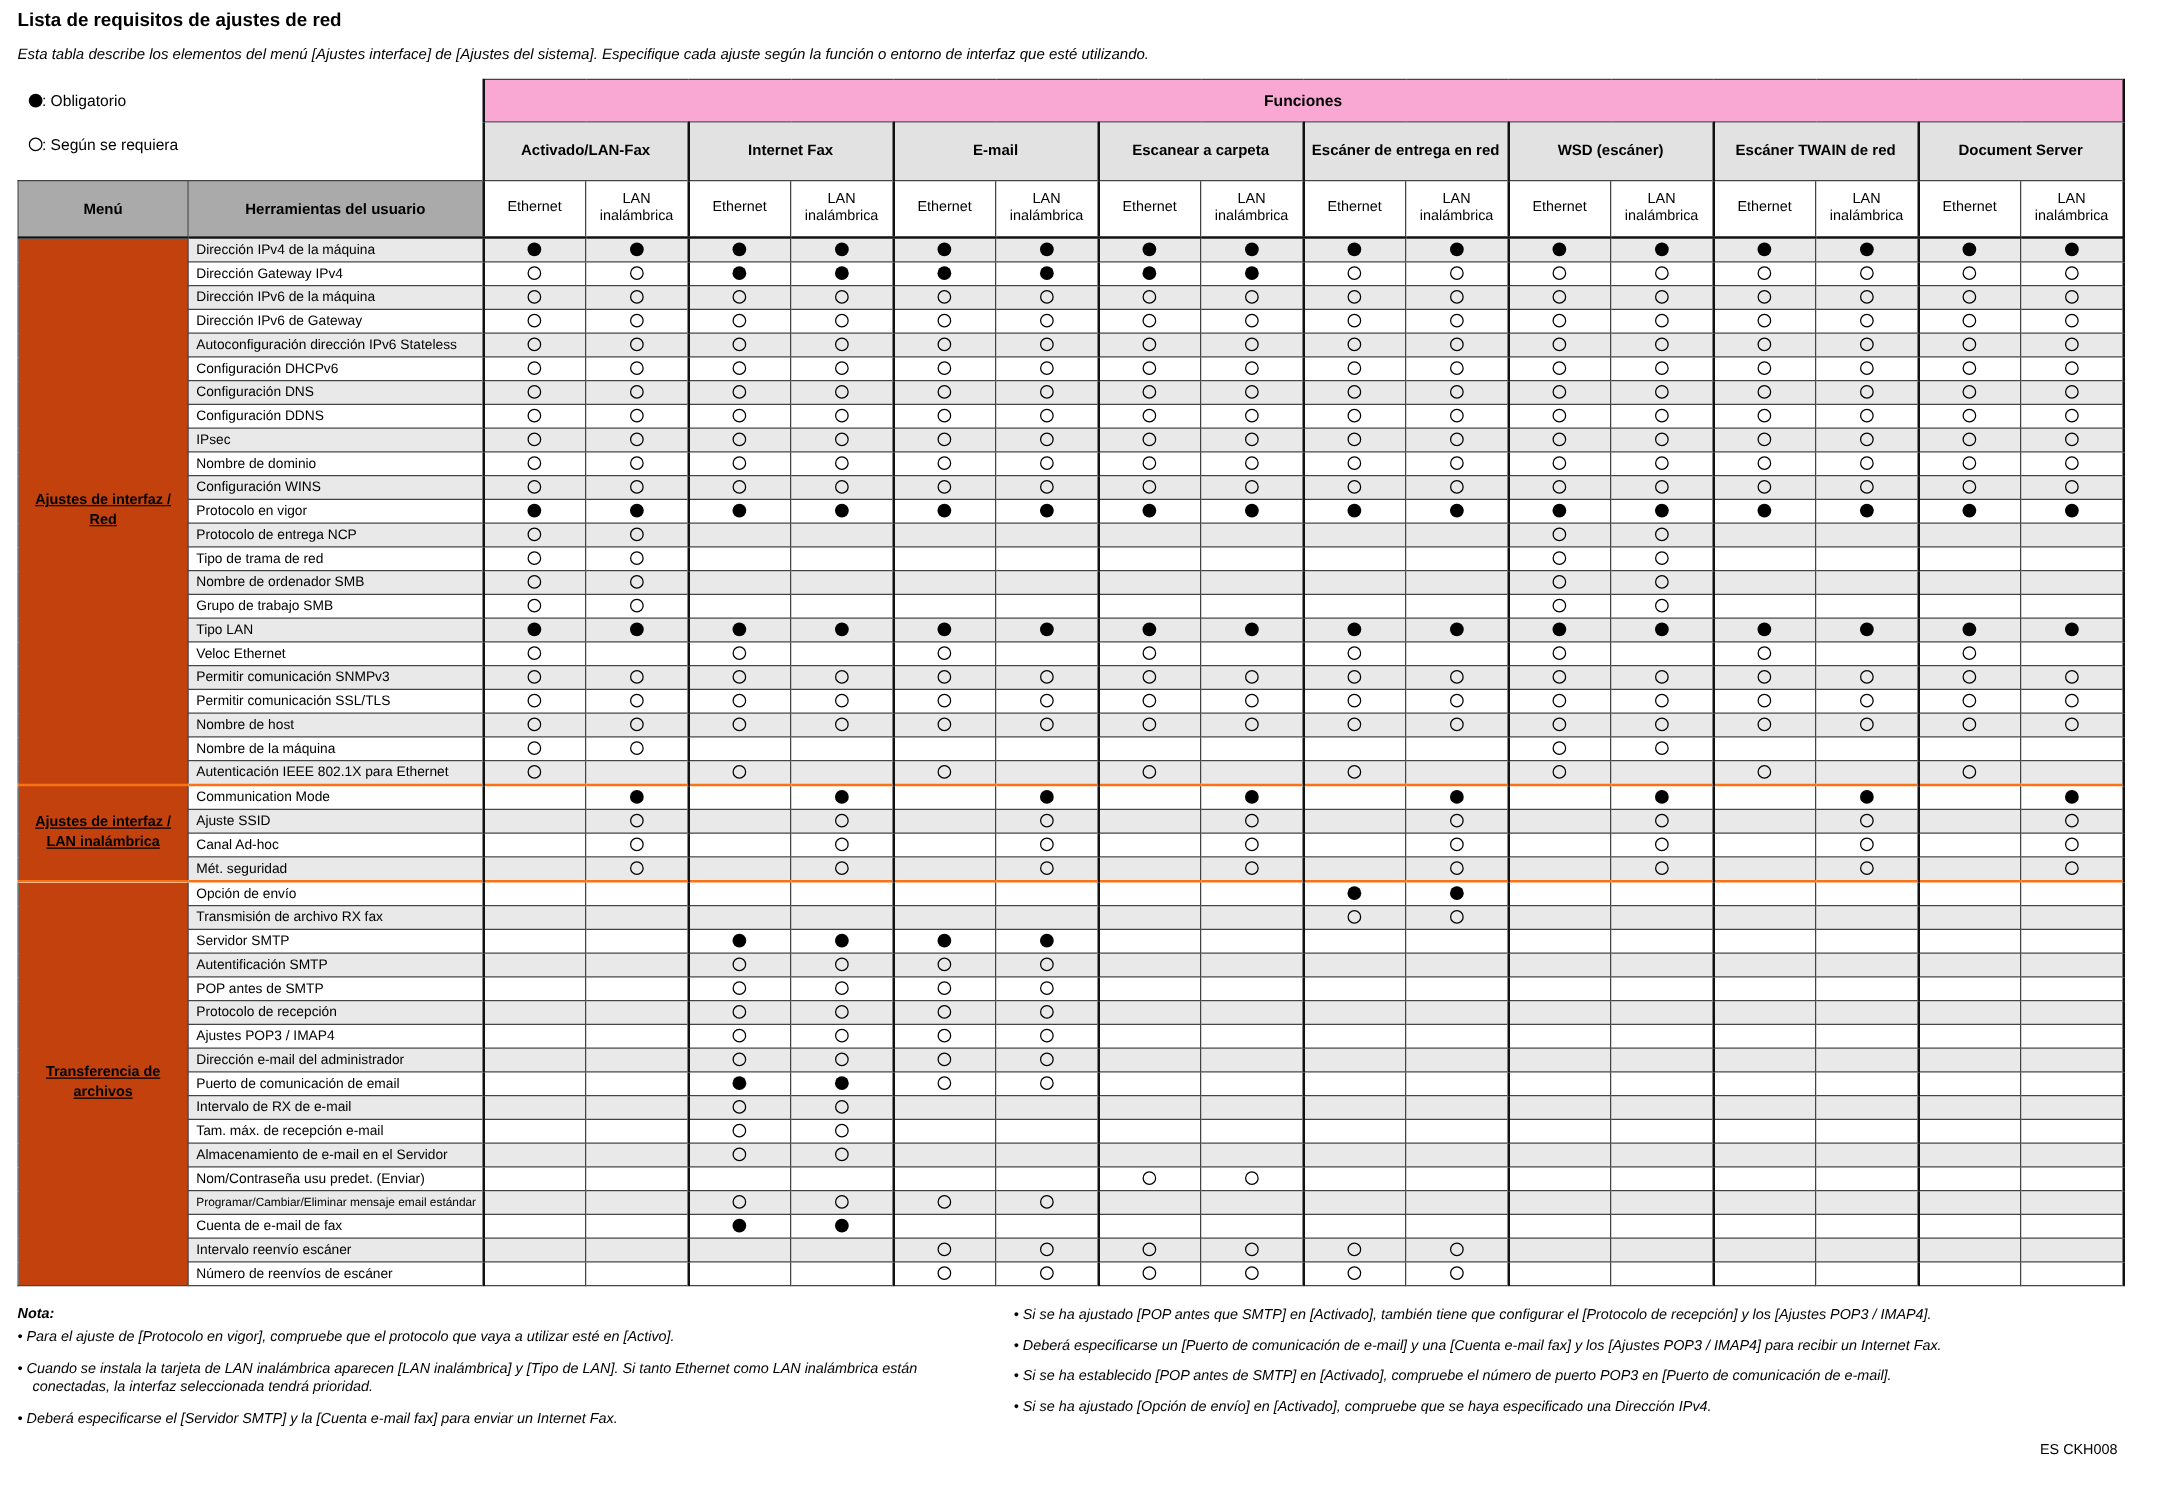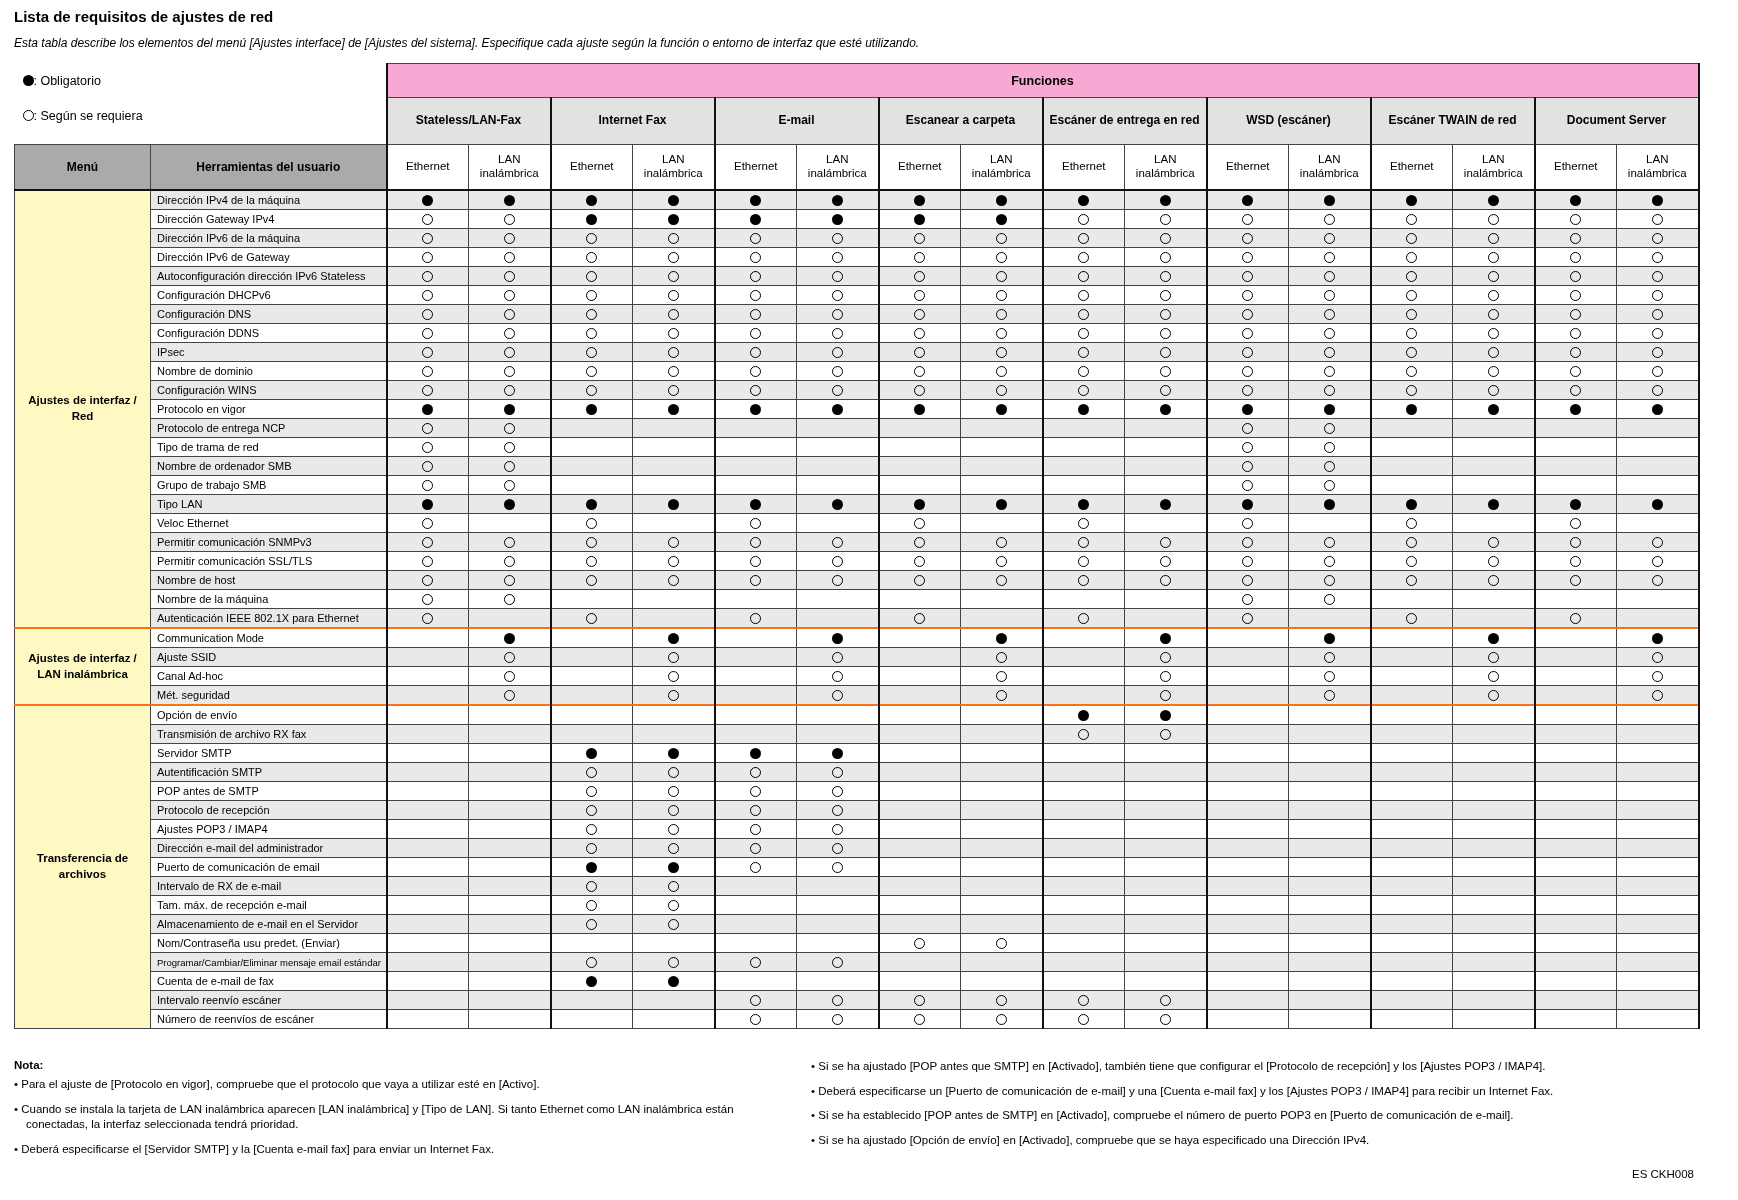--- a/index.html
+++ b/index.html
@@ -25,31 +25,31 @@
   td.hdr-menu, td.hdr-tools { background:#aaaaaa; text-align:center; font-weight:bold; font-size:12px; height:46px; }
   td.sub-hdr { background:#fff; text-align:center; font-size:11.5px; line-height:1.2; padding:0 2px; }
   tr.r-sub td { border-bottom:2px solid #111; }
 
   
   .g-start { border-left:2px solid #111; }
   td.t-edge { border-right:2px solid #111; }
   tr.group-top td { border-top:2px solid #f97316; }
 
   
-  td.menu-group { background:#fef9c3; text-align:center; font-weight:bold; font-size:11.5px; line-height:1.35; padding:0 6px; }
+  td.menu-group { background:#c2410c; text-align:center; font-weight:bold; font-size:11.5px; line-height:1.35; padding:0 6px;text-decoration:underline; }
   td.row-label { background:#fff; font-size:11px; padding:0 0 0 6px; white-space:nowrap; height:19px; }
   td.row-label.small { font-size:9.5px; }
   td.cell { text-align:center; height:19px; }
   tr.stripe td.row-label, tr.stripe td.cell { background:#e9e9e9; }
 
   .sym-b { display:inline-block; width:11px; height:11px; border-radius:50%; background:#000; vertical-align:middle; }
   .sym-o { display:inline-block; width:11px; height:11px; border-radius:50%; border:1.5px solid #000; background:transparent; vertical-align:middle; }
 
   
-  #notes { display:flex; margin-top:30px; font-size:11.5px; }
+  #notes { display:flex; margin-top:16px; font-size:11.5px;font-style:italic; }
   #notes-left { width:775px; flex:none; }
   #notes-right { flex:1; padding-left:22px; }
   #notes-title { font-weight:bold; margin:0 0 6px 0; }
   .note { margin:0 0 9px 0; padding-left:12px; text-indent:-12px; line-height:1.35; }
   #doc-code { text-align:right; font-size:11.5px; padding-right:30px; margin-top:2px; }
 </style>
 </head>
 <body>
 
 <div id="page">
@@ -87,21 +87,21 @@
               </div>
               <div class="legend-item">
                 <span class="sym-o"></span>
                 <span class="sep">: Según se requiera</span>
               </div>
             </div>
         </td>
         <td class="funciones g-start t-edge" colspan="16">Funciones</td>
       </tr>
       <tr id="group-row">
-          <td class="g-hdr g-start" colspan="2">Stateless/LAN-Fax</td>
+          <td class="g-hdr g-start" colspan="2">Activado/LAN-Fax</td>
           <td class="g-hdr g-start" colspan="2">Internet Fax</td>
           <td class="g-hdr g-start" colspan="2">E-mail</td>
           <td class="g-hdr g-start" colspan="2">Escanear a carpeta</td>
           <td class="g-hdr g-start" colspan="2">Escáner de entrega en red</td>
           <td class="g-hdr g-start" colspan="2">WSD (escáner)</td>
           <td class="g-hdr g-start" colspan="2">Escáner TWAIN de red</td>
           <td class="g-hdr g-start t-edge" colspan="2">Document Server</td>
         </tr>
       <tr id="sub-row" class="r-sub">
         <td class="hdr-menu">Menú</td>

